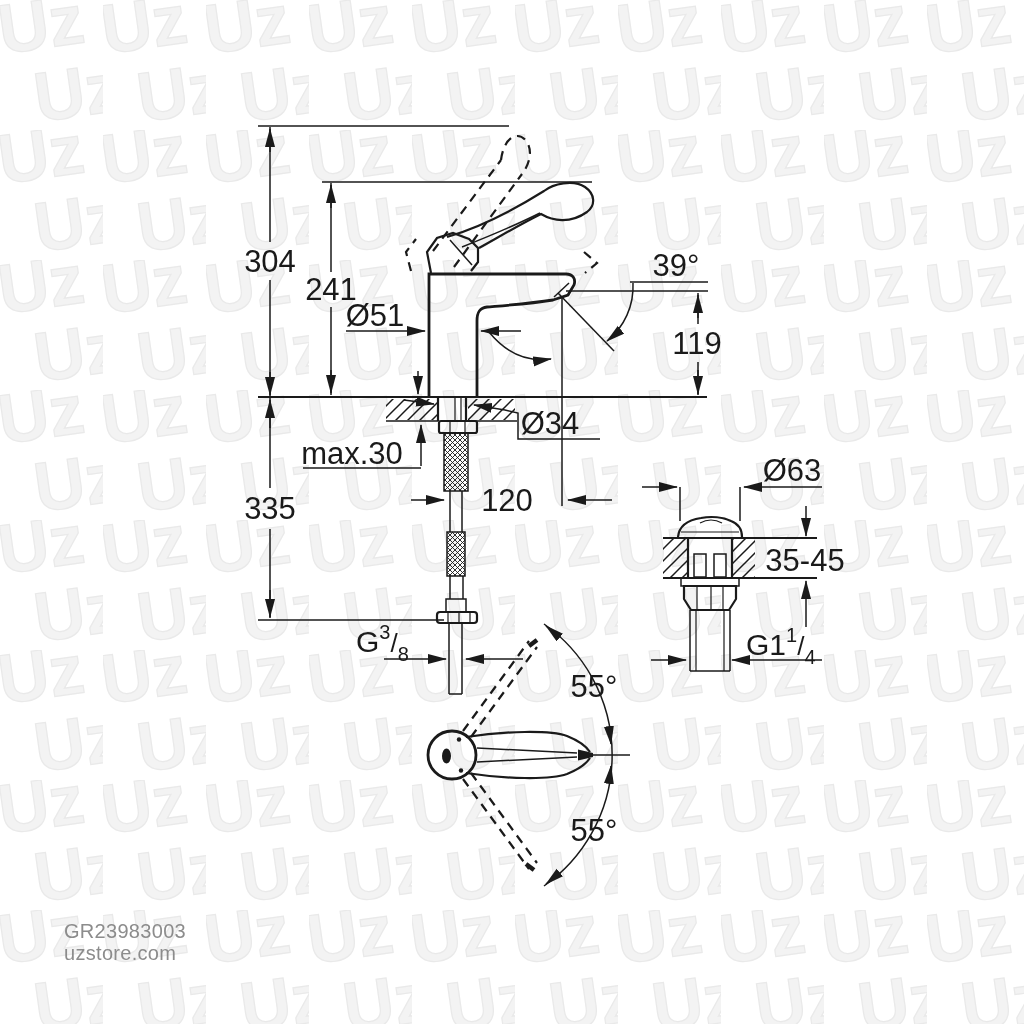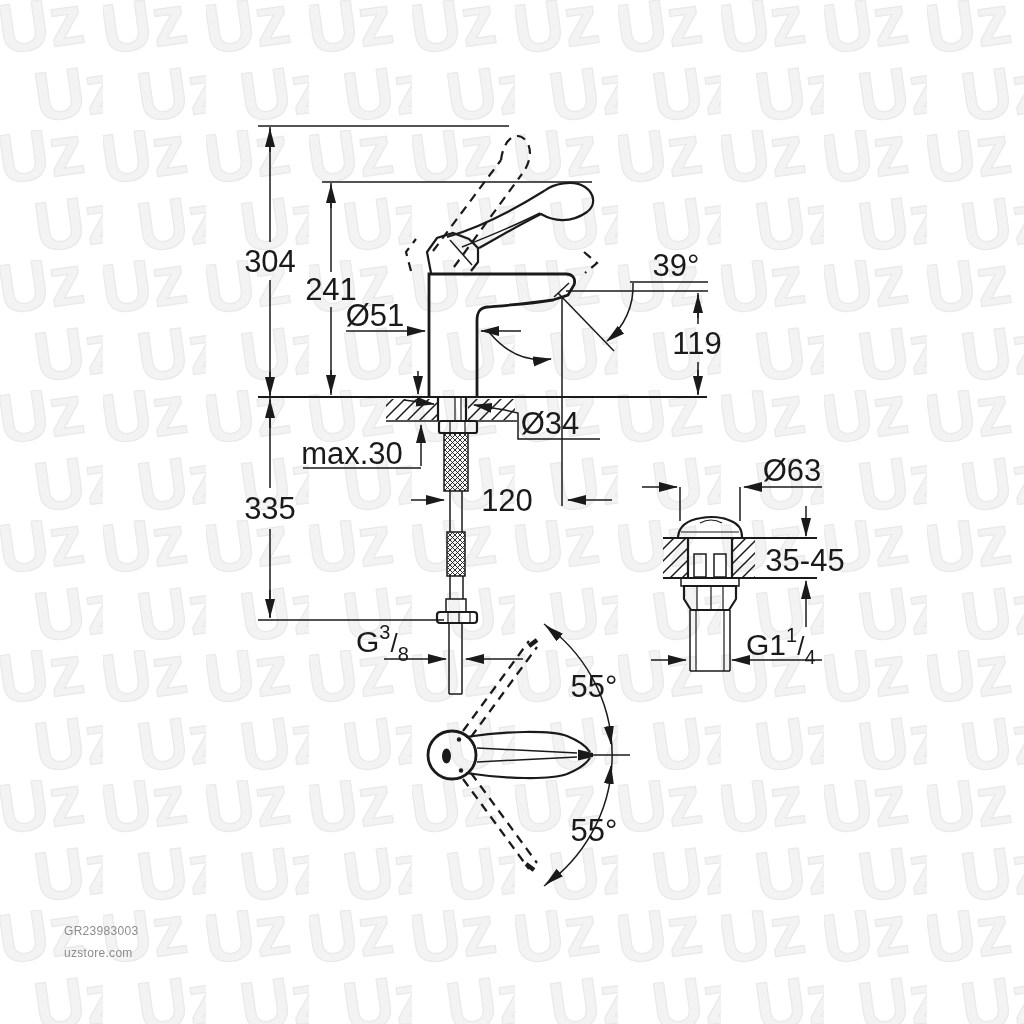--- a/index.html
+++ b/index.html
@@ -21,21 +21,21 @@
   .w2{stroke-width:2.2px;}
   .w3{stroke-width:2.8px;}
   .wt{stroke-width:1.2px;}
   .dash{stroke-dasharray:9 6.5;}
   .fillb{fill:var(--line);stroke:none;}
   .lbl{fill:var(--line);font-family:"Liberation Sans",sans-serif;font-size:31px;}
   .hatchrect{fill:url(#hatch);stroke:none;}
   .braidrect{fill:url(#braid);stroke:var(--line);stroke-width:1.5px;}
   #footer{
     position:absolute;left:64px;top:920px;
-    color:var(--footer_text);font-size:12px;line-height:22px;letter-spacing:0.3px;
+    color:var(--footer_text);font-size:20px;line-height:22px;letter-spacing:0.3px;
   }
 </style>
 </head>
 <body>
 
 <svg width="1024" height="1024" viewBox="0 0 1024 1024">
   <defs>
     <marker id="ar" markerUnits="userSpaceOnUse" markerWidth="22" markerHeight="12" refX="18" refY="5" orient="auto">
       <path d="M0,0 L19,5 L0,10 Z" class="fillb"></path>
     </marker>

